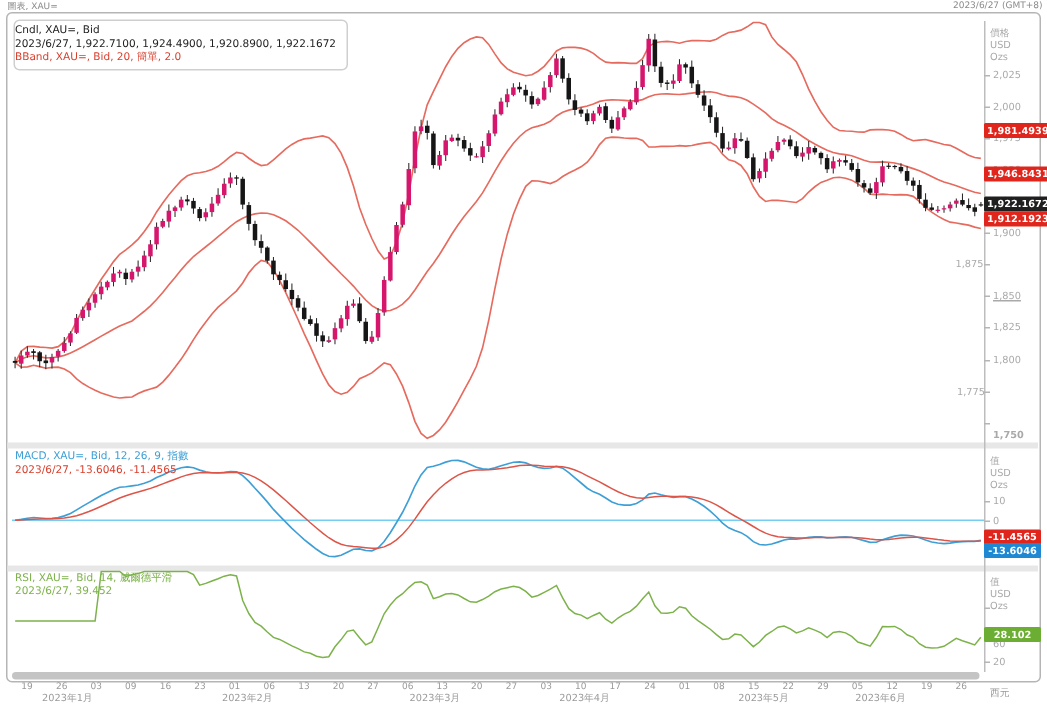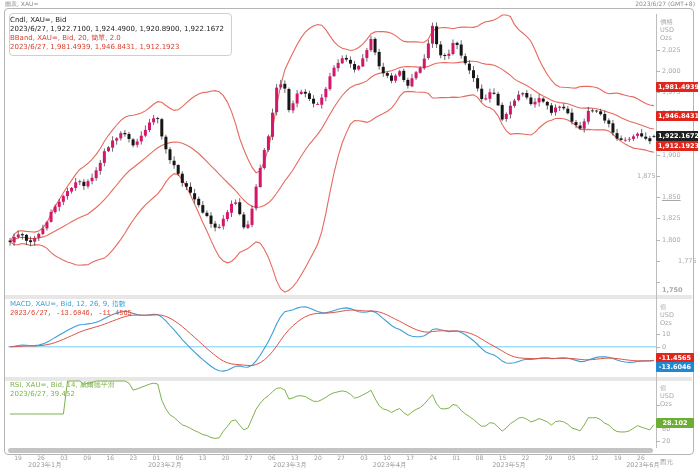--- a/index.html
+++ b/index.html
@@ -370,25 +370,24 @@
       <line x1="8" y1="346.80645161290323" x2="656" y2="346.80645161290323" stroke="#74cdf2" stroke-width="1"></line>
       <path d="M10.1 346.8 L14.2 346.2 L18.3 345.5 L22.4 345.0 L26.5 345.3 L30.6 345.7 L34.7 345.6 L38.8 345.0 L42.9 343.9 L47.0 342.3 L51.1 339.9 L55.2 337.4 L59.3 335.1 L63.4 332.7 L67.5 330.3 L71.6 328.3 L75.7 326.3 L79.8 324.8 L83.9 324.5 L88.0 323.9 L92.1 323.3 L96.2 322.2 L100.3 320.7 L104.4 318.4 L108.5 316.6 L112.6 314.6 L116.7 313.2 L120.8 311.8 L124.9 311.3 L129.0 311.8 L133.1 313.4 L137.2 314.6 L141.3 315.2 L145.4 315.3 L149.5 314.9 L153.6 314.4 L157.7 314.5 L161.8 317.1 L165.9 320.9 L170.0 325.5 L174.1 329.9 L178.2 334.6 L182.3 339.6 L186.4 343.9 L190.5 348.1 L194.6 352.2 L198.7 356.0 L202.8 359.7 L206.9 363.0 L211.0 366.2 L215.1 369.0 L219.2 370.8 L223.3 371.1 L227.4 370.2 L231.5 368.2 L235.6 366.2 L239.7 365.9 L243.8 367.0 L247.9 367.2 L252.0 365.3 L256.1 361.0 L260.2 355.2 L264.3 348.5 L268.4 341.5 L272.5 333.3 L276.6 324.0 L280.7 316.6 L284.8 311.7 L288.9 310.8 L293.0 309.7 L297.1 308.1 L301.2 307.0 L305.3 306.9 L309.4 307.9 L313.5 309.7 L317.6 311.5 L321.7 312.6 L325.8 312.8 L329.9 311.9 L334.1 310.5 L338.2 309.3 L342.3 308.2 L346.4 307.9 L350.5 308.6 L354.6 310.3 L358.7 311.7 L362.8 312.2 L366.9 312.0 L371.0 310.9 L375.1 312.1 L379.2 315.1 L383.3 318.6 L387.4 322.0 L391.5 325.5 L395.6 327.9 L399.7 329.5 L403.8 332.0 L407.9 334.7 L412.0 336.2 L416.1 336.7 L420.2 336.7 L424.3 335.7 L428.4 333.3 L432.5 329.4 L436.6 328.7 L440.7 329.8 L444.8 330.8 L448.9 331.6 L453.0 331.1 L457.1 331.1 L461.2 332.6 L465.3 334.8 L469.4 337.5 L473.5 340.7 L477.6 344.5 L481.7 348.7 L485.8 351.9 L489.9 353.7 L494.0 355.1 L498.1 357.6 L502.2 361.1 L506.3 363.0 L510.4 363.3 L514.5 362.7 L518.6 361.4 L522.7 360.0 L526.8 359.3 L530.9 359.4 L535.0 359.0 L539.1 358.2 L543.2 357.8 L547.3 357.8 L551.4 358.6 L555.5 358.5 L559.6 358.1 L563.7 357.9 L567.8 358.2 L571.9 359.3 L576.0 360.4 L580.1 361.6 L584.2 361.5 L588.3 359.9 L592.4 358.6 L596.5 357.4 L600.6 356.8 L604.7 356.9 L608.8 357.3 L612.9 358.5 L617.0 360.0 L621.1 361.3 L625.2 362.0 L629.3 362.4 L633.4 362.1 L637.5 361.5 L641.6 361.1 L645.7 360.9 L649.8 360.9 L653.9 360.2" fill="none" stroke="#3d9fd6" stroke-width="1.1"></path>
       <path d="M10.1 346.8 L14.2 346.7 L18.3 346.4 L22.4 346.2 L26.5 346.0 L30.6 345.9 L34.7 345.9 L38.8 345.7 L42.9 345.3 L47.0 344.7 L51.1 343.8 L55.2 342.5 L59.3 341.0 L63.4 339.3 L67.5 337.5 L71.6 335.7 L75.7 333.8 L79.8 332.0 L83.9 330.5 L88.0 329.2 L92.1 328.0 L96.2 326.8 L100.3 325.6 L104.4 324.2 L108.5 322.6 L112.6 321.0 L116.7 319.5 L120.8 317.9 L124.9 316.6 L129.0 315.6 L133.1 315.2 L137.2 315.1 L141.3 315.1 L145.4 315.2 L149.5 315.1 L153.6 315.0 L157.7 314.9 L161.8 315.3 L165.9 316.4 L170.0 318.2 L174.1 320.6 L178.2 323.4 L182.3 326.6 L186.4 330.1 L190.5 333.7 L194.6 337.4 L198.7 341.1 L202.8 344.8 L206.9 348.5 L211.0 352.0 L215.1 355.4 L219.2 358.5 L223.3 361.0 L227.4 362.8 L231.5 363.9 L235.6 364.4 L239.7 364.7 L243.8 365.1 L247.9 365.5 L252.0 365.5 L256.1 364.6 L260.2 362.7 L264.3 359.9 L268.4 356.2 L272.5 351.6 L276.6 346.1 L280.7 340.2 L284.8 334.5 L288.9 329.8 L293.0 325.7 L297.1 322.2 L301.2 319.2 L305.3 316.7 L309.4 315.0 L313.5 313.9 L317.6 313.4 L321.7 313.3 L325.8 313.2 L329.9 312.9 L334.1 312.4 L338.2 311.8 L342.3 311.1 L346.4 310.4 L350.5 310.1 L354.6 310.1 L358.7 310.4 L362.8 310.8 L366.9 311.0 L371.0 311.0 L375.1 311.2 L379.2 312.0 L383.3 313.3 L387.4 315.1 L391.5 317.2 L395.6 319.3 L399.7 321.3 L403.8 323.5 L407.9 325.7 L412.0 327.8 L416.1 329.6 L420.2 331.0 L424.3 331.9 L428.4 332.2 L432.5 331.6 L436.6 331.1 L440.7 330.8 L444.8 330.8 L448.9 331.0 L453.0 331.0 L457.1 331.0 L461.2 331.3 L465.3 332.0 L469.4 333.1 L473.5 334.6 L477.6 336.6 L481.7 339.0 L485.8 341.6 L489.9 344.0 L494.0 346.2 L498.1 348.5 L502.2 351.0 L506.3 353.4 L510.4 355.4 L514.5 356.9 L518.6 357.8 L522.7 358.2 L526.8 358.4 L530.9 358.6 L535.0 358.7 L539.1 358.6 L543.2 358.4 L547.3 358.3 L551.4 358.4 L555.5 358.4 L559.6 358.3 L563.7 358.3 L567.8 358.3 L571.9 358.5 L576.0 358.9 L580.1 359.4 L584.2 359.8 L588.3 359.8 L592.4 359.6 L596.5 359.2 L600.6 358.7 L604.7 358.3 L608.8 358.1 L612.9 358.2 L617.0 358.6 L621.1 359.1 L625.2 359.7 L629.3 360.2 L633.4 360.6 L637.5 360.8 L641.6 360.8 L645.7 360.9 L649.8 360.9 L653.9 360.7" fill="none" stroke="#dd5548" stroke-width="1"></path>
       <path d="M10.1 414.0 L14.2 414.0 L18.3 414.0 L22.4 414.0 L26.5 414.0 L30.6 414.0 L34.7 414.0 L38.8 414.0 L42.9 414.0 L47.0 414.0 L51.1 414.0 L55.2 414.0 L59.3 414.0 L63.4 414.0 L67.5 381.0 L71.6 381.0 L75.7 381.0 L79.8 381.0 L83.9 384.3 L88.0 383.2 L92.1 382.4 L96.2 381.0 L100.3 381.0 L104.4 381.0 L108.5 381.0 L112.6 381.0 L116.7 381.0 L120.8 381.0 L124.9 381.0 L129.0 383.1 L133.1 390.1 L137.2 388.9 L141.3 387.3 L145.4 385.8 L149.5 384.1 L153.6 383.2 L157.7 384.0 L161.8 400.3 L165.9 409.0 L170.0 414.9 L174.1 417.4 L178.2 421.3 L182.3 424.9 L186.4 426.3 L190.5 428.4 L194.6 430.6 L198.7 432.4 L202.8 434.6 L206.9 435.5 L211.0 437.5 L215.1 438.4 L219.2 437.8 L223.3 431.2 L227.4 426.4 L231.5 420.9 L235.6 420.0 L239.7 425.2 L243.8 429.9 L247.9 427.9 L252.0 418.7 L256.1 409.2 L260.2 403.3 L264.3 398.7 L268.4 395.8 L272.5 391.7 L276.6 388.3 L280.7 387.9 L284.8 390.0 L288.9 399.1 L293.0 397.8 L297.1 396.0 L301.2 395.7 L305.3 396.6 L309.4 399.0 L313.5 401.2 L317.6 401.5 L321.7 399.7 L325.8 397.4 L329.9 394.5 L334.1 392.7 L338.2 391.8 L342.3 390.9 L346.4 391.7 L350.5 394.3 L354.6 398.1 L358.7 397.0 L362.8 394.9 L366.9 392.8 L371.0 390.3 L375.1 398.6 L379.2 405.8 L383.3 409.0 L387.4 410.1 L391.5 412.4 L395.6 410.3 L399.7 408.5 L403.8 412.8 L407.9 415.4 L412.0 412.0 L416.1 409.4 L420.2 407.6 L424.3 404.1 L428.4 399.2 L432.5 394.7 L436.6 403.9 L440.7 408.6 L444.8 408.9 L448.9 408.1 L453.0 404.5 L457.1 405.5 L461.2 410.5 L465.3 413.8 L469.4 416.6 L473.5 419.5 L477.6 423.1 L481.7 426.3 L485.8 425.9 L489.9 422.7 L494.0 423.3 L498.1 427.2 L502.2 431.1 L506.3 428.0 L510.4 423.6 L514.5 421.0 L518.6 418.1 L522.7 417.4 L526.8 419.2 L530.9 421.9 L535.0 420.6 L539.1 418.5 L543.2 420.1 L547.3 421.9 L551.4 425.1 L555.5 421.6 L559.6 421.0 L563.7 421.9 L567.8 424.3 L571.9 428.0 L576.0 429.3 L580.1 430.8 L584.2 425.0 L588.3 417.7 L592.4 417.8 L596.5 417.6 L600.6 419.7 L604.7 423.2 L608.8 424.9 L612.9 429.1 L617.0 431.5 L621.1 432.0 L625.2 431.9 L629.3 430.9 L633.4 428.3 L637.5 425.6 L641.6 427.2 L645.7 428.5 L649.8 429.9 L653.9 424.8" fill="none" stroke="#7db24b" stroke-width="1"></path>
     </svg>
 
   <div class="abs" id="legend-price">
       <div class="legend-line" style="color: rgb(34, 34, 34);">Cndl, XAU=, Bid</div>
       <div class="legend-line" style="color: rgb(34, 34, 34);">2023/6/27, 1,922.7100, 1,924.4900, 1,920.8900, 1,922.1672</div>
       <div class="legend-line" style="color: rgb(217, 64, 46);">BBand, XAU=, Bid, 20, 簡單, 2.0</div>
-      <div class="legend-line" style="color: rgb(217, 64, 46);">2023/6/27, 1,981.4939, 1,946.8431, 1,912.1923</div>
     </div>
   <div class="abs" id="legend-macd">
       <div class="legend-line" style="color: rgb(61, 159, 214);">MACD, XAU=, Bid, 12, 26, 9, 指數</div>
-      <div class="legend-line" style="color: rgb(217, 64, 46); font-family: Liberation Mono, monospace;">2023/6/27, -13.6046, -11.4565</div>
+      <div class="legend-line" style="color: rgb(217, 64, 46);">2023/6/27, -13.6046, -11.4565</div>
     </div>
   <div class="abs" id="legend-rsi">
       <div class="legend-line" style="color: rgb(125, 178, 75);">RSI, XAU=, Bid, 14, 威爾德平滑</div>
       <div class="legend-line" style="color: rgb(125, 178, 75);">2023/6/27, 39.452</div>
     </div>
 
   <div class="abs axis-line" style="left:656px;top:14px;height:434px;"></div>
   <div class="abs" id="overlay">
       <div class="abs axis-title" style="left: 660px; top: 18px;">價格</div>
       <div class="abs axis-title" style="left: 660px; top: 26px;">USD</div>
@@ -413,21 +412,21 @@
       <div class="abs tick-label" style="left: 662px; top: 155.3px;">1,900</div>
       <div class="abs tick-mark" style="left: 656px; top: 176.4px;"></div>
       <div class="abs tick-label" style="left: 637px; top: 176.4px;">1,875</div>
       <div class="abs tick-mark" style="left: 656px; top: 197.4px;"></div>
       <div class="abs tick-label" style="left: 662px; top: 197.4px; text-decoration: underline;">1,850</div>
       <div class="abs tick-mark" style="left: 656px; top: 218.4px;"></div>
       <div class="abs tick-label" style="left: 662px; top: 218.4px;">1,825</div>
       <div class="abs tick-mark" style="left: 656px; top: 239.5px;"></div>
       <div class="abs tick-label" style="left: 662px; top: 239.5px;">1,800</div>
       <div class="abs tick-mark" style="left: 656px; top: 260.5px;"></div>
-      <div class="abs tick-label" style="left: 638px; top: 260.5px; margin-left: 40px;">1,775</div>
+      <div class="abs tick-label" style="left: 638px; top: 260.5px;">1,775</div>
       <div class="abs tick-mark" style="left: 656px; top: 281.5px;"></div>
       <div class="abs tick-label" style="left: 662px; top: 290px; font-weight: bold;">1,750</div>
       <div class="abs tick-mark" style="left: 656px; top: 334.2px;"></div>
       <div class="abs tick-label" style="left: 662px; top: 334.2px;">10</div>
       <div class="abs tick-mark" style="left: 656px; top: 346.8px;"></div>
       <div class="abs tick-label" style="left: 662px; top: 346.8px;">0</div>
       <div class="abs tick-mark" style="left: 656px; top: 405.1px;"></div>
       <div class="abs tick-label" style="left: 662px; top: 405.1px; margin-top: 24px;">60</div>
       <div class="abs tick-mark" style="left: 656px; top: 422.9px;"></div>
       <div class="abs tick-label" style="left: 662px; top: 422.9px;">40</div>
@@ -470,16 +469,16 @@
       <div class="abs day-label" style="left: 548.6px;">29</div>
       <div class="abs day-label" style="left: 571.7px;">05</div>
       <div class="abs day-label" style="left: 594.8px;">12</div>
       <div class="abs day-label" style="left: 617.8px;">19</div>
       <div class="abs day-label" style="left: 640.9px;">26</div>
       <div class="abs month-label" style="left: 44.9px;">2023年1月</div>
       <div class="abs month-label" style="left: 164.8px;">2023年2月</div>
       <div class="abs month-label" style="left: 289.9px;">2023年3月</div>
       <div class="abs month-label" style="left: 389.7px;">2023年4月</div>
       <div class="abs month-label" style="left: 509px;">2023年5月</div>
-      <div class="abs month-label" style="left: 643px;">2023年6月</div>
+      <div class="abs month-label" style="left: 587px;">2023年6月</div>
     </div>
   <div class="abs" id="era-label">西元</div>
 </div>
 
 </body></html>

